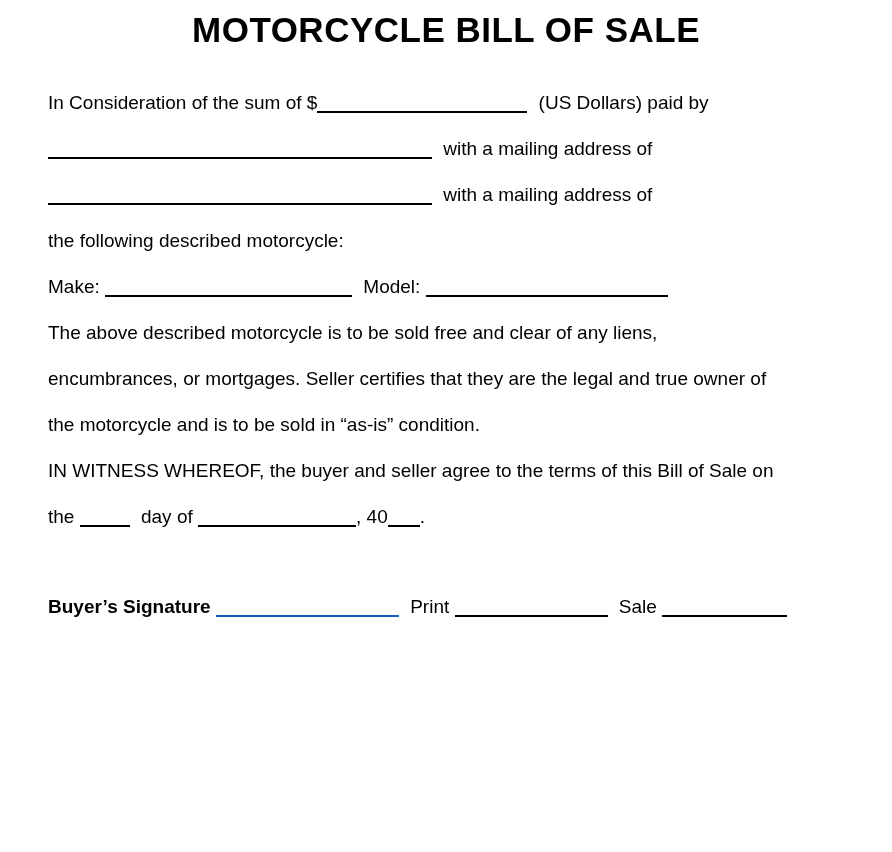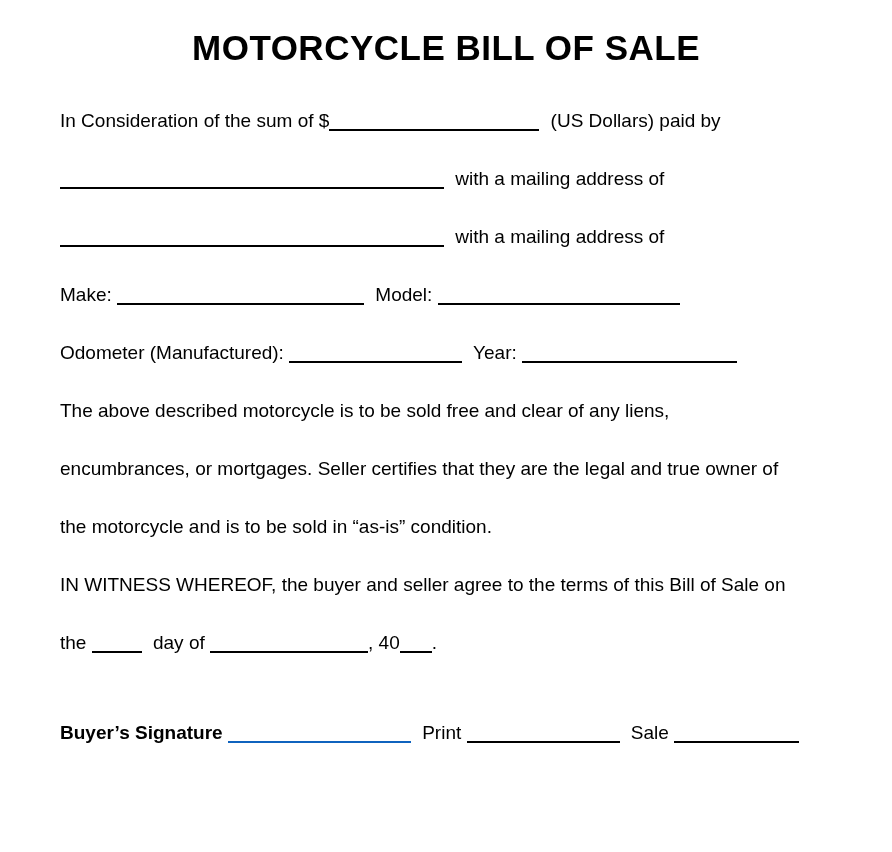--- a/index.html
+++ b/index.html
@@ -4,33 +4,33 @@
 <style>
   html, body { margin: 0; padding: 0; background: #ffffff; }
   body {
     width: 892px; height: 852px;
     font-family: "Liberation Sans", "DejaVu Sans", sans-serif;
     color: var(--ink, #000000);
     overflow: hidden;
   }
   .title-wrap { width: 892px; text-align: center; }
   h1.doc-title {
-    margin: 28px 0 0 0;
+    margin: 10px 0 0 0;
     font-size: 35px;
     font-weight: 700;
     letter-spacing: 0.5px;
     line-height: 40px;
   }
   .page-body {
     margin-top: 30px;
     padding: 0 40px 0 48px;
     font-size: 19px;
   }
   .line {
-    margin: 12px;
+    margin: 0;
     height: 46px;
     line-height: 46px;
     white-space: nowrap;
   }
   .blank {
     display: inline-block;
     height: 0;
     border-bottom: 2px solid var(--ink, #000000);
     vertical-align: -4px;
   }
@@ -64,25 +64,25 @@
 <div class="page-body">
 
   <p class="line"><span>In Consideration of the sum of $</span><span class="blank w-amount mr"></span> <span>(US Dollars) paid by</span></p>
 
   <p class="line"><span class="blank w-party mr"></span> <span>with a mailing address of</span></p>
 
 
   <p class="line"><span class="blank w-party mr"></span> <span>with a mailing address of</span></p>
 
 
+  <p class="line">the following described motorcycle:</p>
 
   <p class="line"><span>Make:</span> <span class="blank w-make mr"></span> <span>Model:</span> <span class="blank w-model"></span></p>
 
 
-  <p class="line"><span>Odometer (Manufactured):</span> <span class="blank w-odo mr"></span> <span>Year:</span> <span class="blank w-year"></span></p>
 
   <p class="line">The above described motorcycle is to be sold free and clear of any liens,</p>
   <p class="line">encumbrances, or mortgages. Seller certifies that they are the legal and true owner of</p>
   <p class="line">the motorcycle and is to be sold in “as-is” condition.</p>
 
   <p class="line">IN WITNESS WHEREOF, the buyer and seller agree to the terms of this Bill of Sale on</p>
 
   <p class="line"><span>the</span> <span class="blank w-day mr"></span> <span>day of</span> <span class="blank w-month"></span><span>, 40</span><span class="blank w-yr2"></span><span>.</span></p>
 
   <p class="line sig-row"><span class="bold">Buyer’s Signature</span> <span class="blank blue w-sig mr"></span> <span>Print</span> <span class="blank w-print mr"></span> <span>Sale</span> <span class="blank w-date"></span></p>

